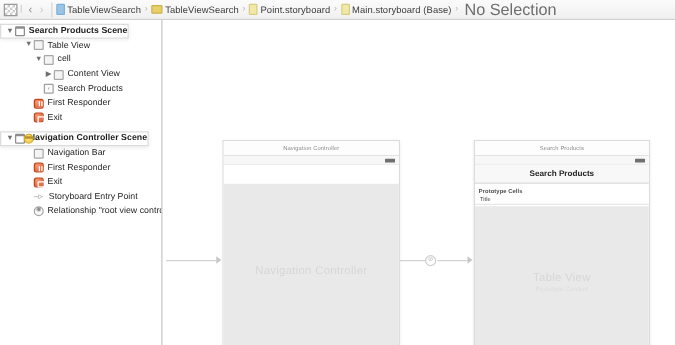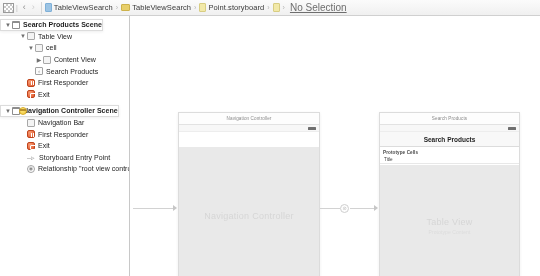--- a/index.html
+++ b/index.html
@@ -63,21 +63,21 @@
   }
   .ico-file, .ico-folder, .ico-sb {
     width: 7px; height: 9px; flex: 0 0 auto; border-radius: 1px;
   }
   .ico-file { background: #9cc4e4; border: 1px solid #7fb0d8; }
   .ico-folder {
     width: 9px; height: 7px;
     background: #e8cf6a; border: 1px solid #cdb24c; border-radius: 1px;
   }
   .ico-sb { background: #f2e9a8; border: 1px solid #d8cd82; }
-  .jb-nosel { font-size: 10px; color: #6e6e6e; margin-left: 2px; text-decoration: underline; }
+  .jb-nosel { font-size: 13px; color: #6e6e6e; margin-left: 2px; }
 
   
   #outline {
     position: absolute; left: 0; top: 16px;
     width: 130px; height: 260px;
     background: #ffffff;
     border-right: 1px solid #c8c8c8;
     overflow: hidden;
     padding-top: 3px;
   }
@@ -311,20 +311,21 @@
     <div class="jb-chev">›</div>
 
     <div class="jb-crumb">
       <span class="ico-sb"></span>
       <span class="jb-crumb-label">Point.storyboard</span>
     </div>
     <div class="jb-chev">›</div>
 
     <div class="jb-crumb">
       <span class="ico-sb"></span>
+      <span class="jb-crumb-label">Main.storyboard (Base)</span>
     </div>
     <div class="jb-chev">›</div>
 
     <div class="jb-nosel">No Selection</div>
   </div>
 
   <div id="outline">
 
     <div class="o-row scene" style="padding-left:3px">
       <span class="o-disc">▼</span>

